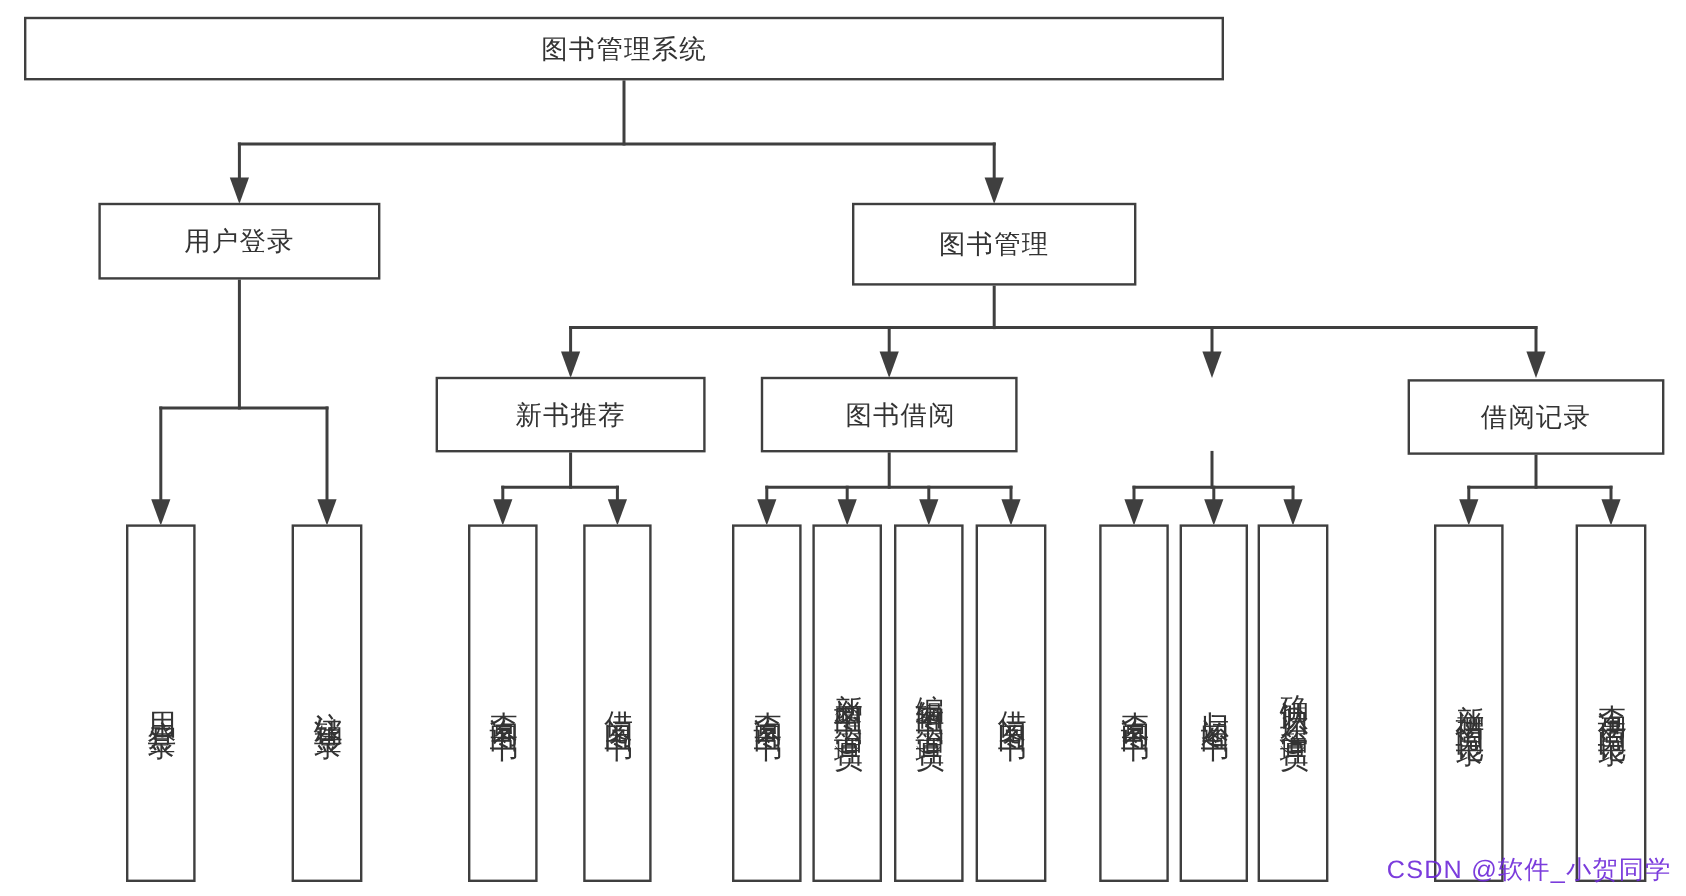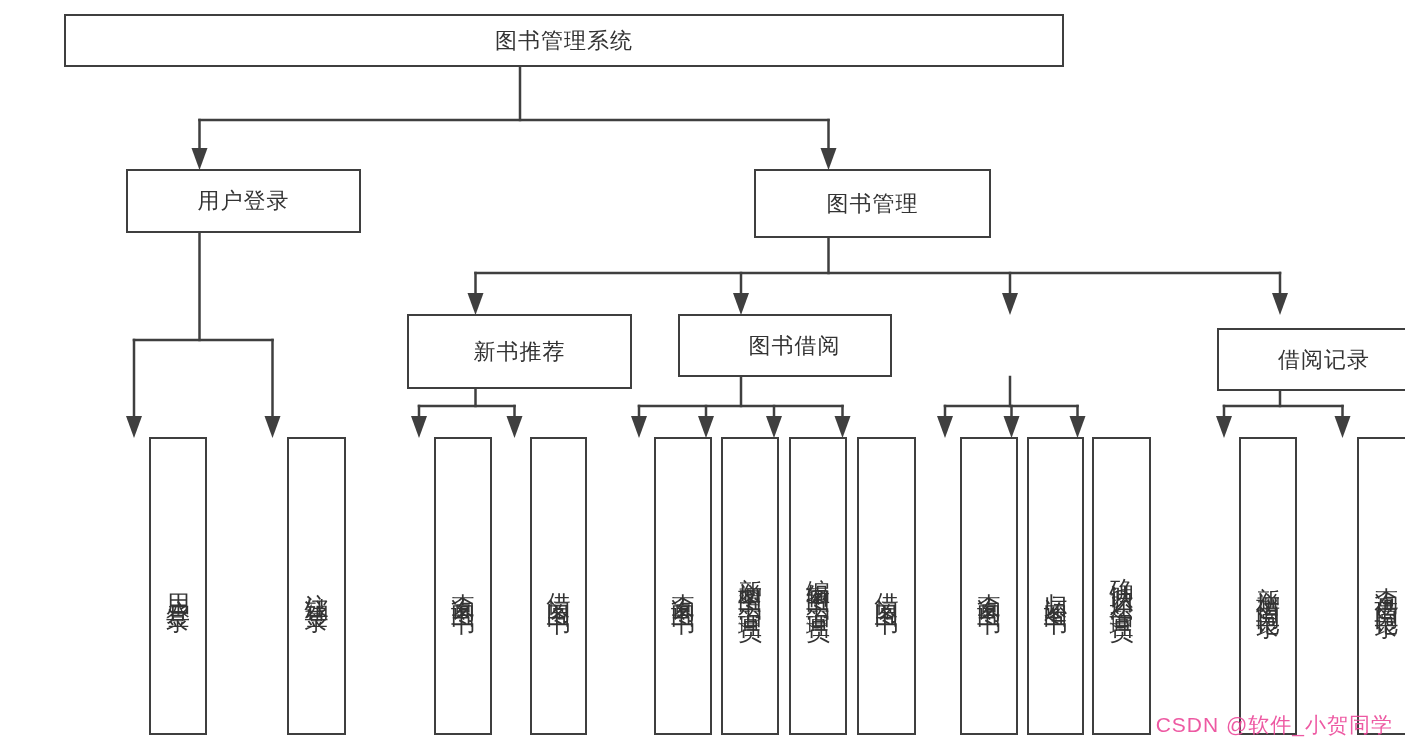--- a/index.html
+++ b/index.html
@@ -16,35 +16,34 @@
     box-sizing:border-box;
     border:2.5px solid #3f3f3f;
     background:#ffffff;
     color:#333333;
     display:flex;
     align-items:center;
     justify-content:center;
     font-size:22px;
     letter-spacing:1px;
     text-align:center;
-    margin-left:44px;
   }
   .node.v{
     writing-mode:vertical-rl;
     font-size:24px;
     letter-spacing:6px;
     white-space:nowrap;
     line-height:1;
   }
   #watermark{
     position:absolute;
     right:12px;
     bottom:8px;
     font-size:21px;
-    color:#ec4899;
+    color:#6d28d9;
     letter-spacing:1px;
     z-index:5;
     opacity:0.9;
   }
 </style>
 </head>
 <body>
 
 <div id="canvas">
   <svg id="wires" width="1405" height="747">
@@ -99,23 +98,23 @@
       <line x1="1224" y1="406" x2="1224" y2="419" stroke="#3f3f3f" stroke-width="2.5" stroke-linecap="square"></line>
       <polygon points="1224,438 1216,416 1232,416" fill="#3f3f3f"></polygon>
       <line x1="1342.5" y1="406" x2="1342.5" y2="419" stroke="#3f3f3f" stroke-width="2.5" stroke-linecap="square"></line>
       <polygon points="1342.5,438 1334.5,416 1350.5,416" fill="#3f3f3f"></polygon>
     </svg>
 
   <div id="watermark">CSDN @软件_小贺同学</div>
 <div class="node" style="left: 20px; top: 14px; width: 1000px; height: 53px;">图书管理系统</div>
     <div class="node" style="left: 82px; top: 169px; width: 235px; height: 64px;">用户登录</div>
     <div class="node" style="left: 710px; top: 169px; width: 237px; height: 69px;">图书管理</div>
-    <div class="node" style="left: 363px; top: 314px; width: 225px; height: 75px;">新书推荐</div>
+    <div class="node" style="left: 363px; top: 314px; width: 225px; height: 63px;">新书推荐</div>
     <div class="node" style="left: 634px; top: 314px; width: 214px; height: 63px; padding-left: 19px;">图书借阅</div>
-    <div class="node" style="left: 1173px; top: 328px; width: 214px; height: 63px;">借阅记录</div>
+    <div class="node" style="left: 1173px; top: 316px; width: 214px; height: 63px;">借阅记录</div>
     <div class="node v" style="left: 105px; top: 437px; width: 58px; height: 298px;">用户登录</div>
     <div class="node v" style="left: 243px; top: 437px; width: 59px; height: 298px;">注销登录</div>
     <div class="node v" style="left: 390px; top: 437px; width: 58px; height: 298px;">查询图书</div>
     <div class="node v" style="left: 486px; top: 437px; width: 57px; height: 298px;">借阅图书</div>
     <div class="node v" style="left: 610px; top: 437px; width: 58px; height: 298px;">查询图书</div>
     <div class="node v" style="left: 677px; top: 437px; width: 58px; height: 298px;">新增图书（管理员）</div>
     <div class="node v" style="left: 745px; top: 437px; width: 58px; height: 298px;">编辑图书（管理员）</div>
     <div class="node v" style="left: 813px; top: 437px; width: 59px; height: 298px;">借阅图书</div>
     <div class="node v" style="left: 916px; top: 437px; width: 58px; height: 298px;">查询图书</div>
     <div class="node v" style="left: 983px; top: 437px; width: 57px; height: 298px;">归还图书</div>

